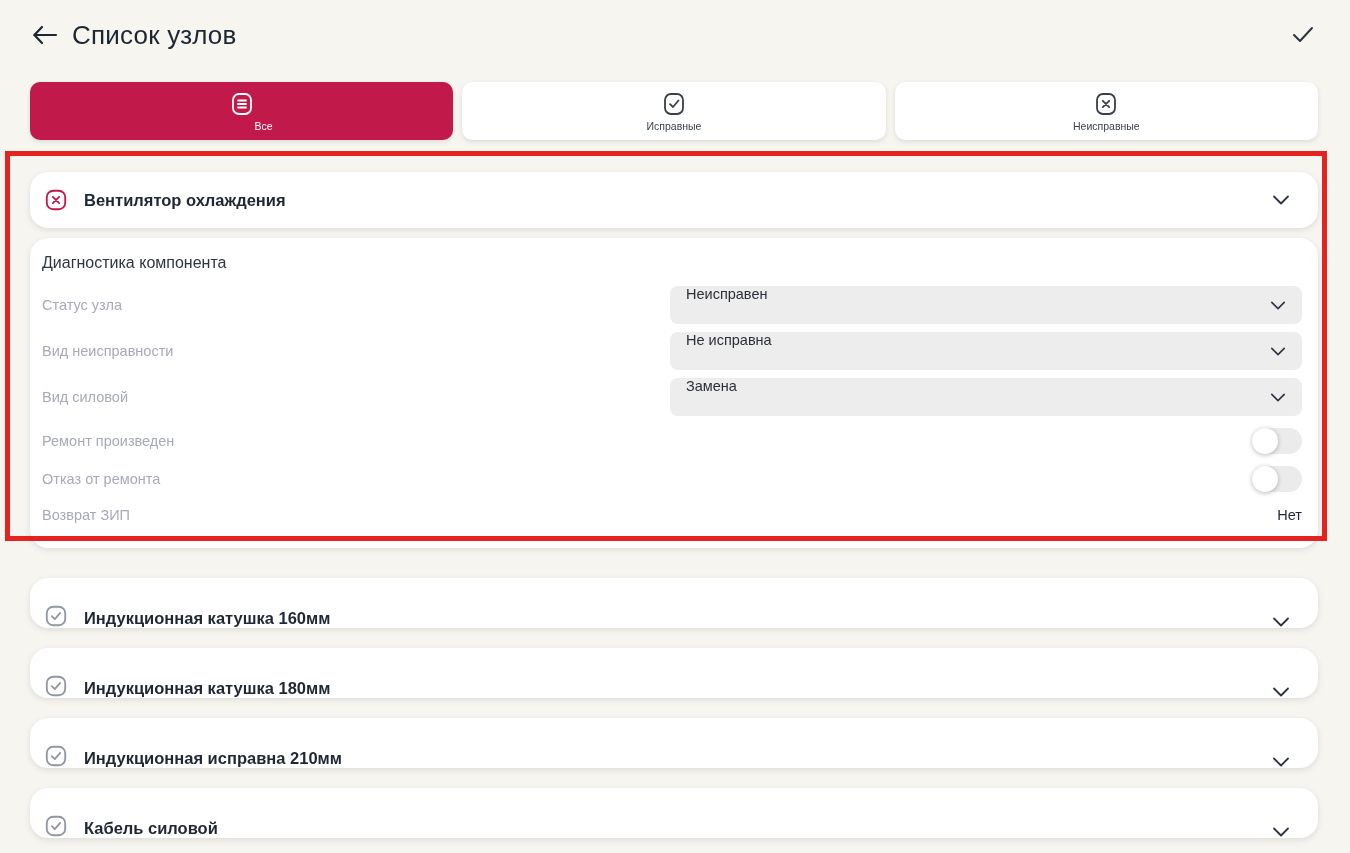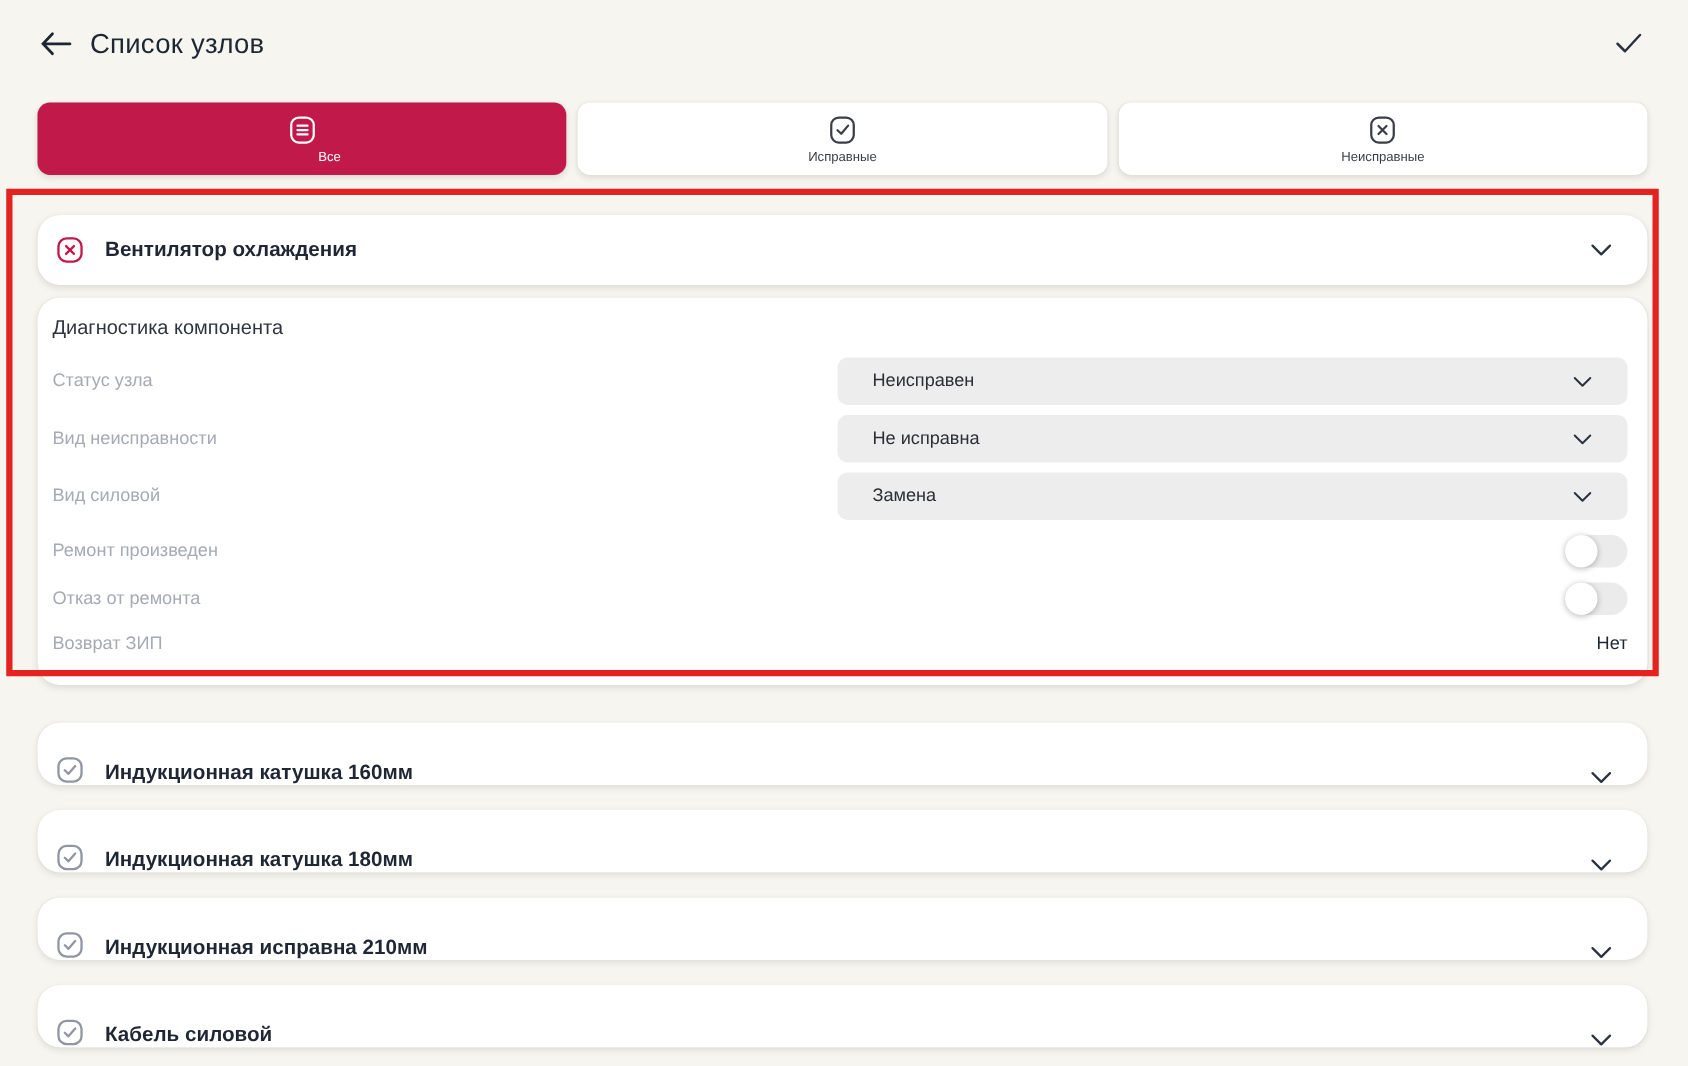--- a/index.html
+++ b/index.html
@@ -8,21 +8,21 @@
     font-family:"Liberation Sans","DejaVu Sans",sans-serif;
     background:#f7f5ef;
     position:relative;
     overflow:hidden;
     color:#1e2733;
   }
   .header {
     height:70px; display:flex; align-items:center; padding:0 30px;
   }
   .back-btn { width:30px; height:30px; display:flex; align-items:center; justify-content:center; cursor:pointer; margin-right:12px; }
-  .page-title { font-size:22px; color:#1c2733; letter-spacing:.2px; }
+  .page-title { font-size:26px; color:#1c2733; letter-spacing:.2px; }
   .confirm-btn { margin-left:auto; width:34px; height:34px; display:flex; align-items:center; justify-content:center; cursor:pointer; }
 
   .tabs { margin:12px 32px 0 30px; display:flex; gap:9px; height:58px; }
   .tab {
     flex:1; background:#ffffff; border-radius:10px;
     display:flex; flex-direction:column; align-items:center; justify-content:center; gap:3px;
     box-shadow:0 2px 5px rgba(0,0,0,.10), 0 0 1px rgba(0,0,0,.06);
     cursor:pointer;
   }
   .tab.active { background:#c2194b; }
@@ -37,21 +37,21 @@
   .node-header-card { margin-top:32px; height:56px; display:flex; align-items:center; padding:0 28px 0 14px; cursor:pointer; }
   .node-title { font-size:16.5px; font-weight:bold; color:#1e2733; margin-left:16px; }
   .chevron { margin-left:auto; display:flex; align-items:center; }
 
   .details-card { margin-top:10px; padding:16px 16px 18px 12px; }
   .section-title { font-size:16px; color:#2f3540; margin-bottom:14px; }
   .field-row { display:flex; align-items:center; margin-bottom:8px; }
   .field-label { flex:1; font-size:14.5px; color:#a6aab4; }
   .select-box {
     width:632px; height:38px; background:#ededed; border-radius:8px;
-    display:flex; align-items:center; padding:0 28px; cursor:pointer;
+    display:flex; padding:0 16px; cursor:pointer;
   }
   .select-value { font-size:14.5px; color:#2b2f36; }
   .toggle-row { height:34px; margin-bottom:4px;gap:34px; }
   .toggle {
     margin-left:auto; position:relative; width:50px; height:26px; border-radius:13px;
     background:#ebebeb; cursor:pointer; flex:none;
   }
   .toggle-knob {
     position:absolute; left:0; top:0; width:26px; height:26px; border-radius:50%;
     background:#ffffff; box-shadow:0 1px 5px rgba(0,0,0,.28);

